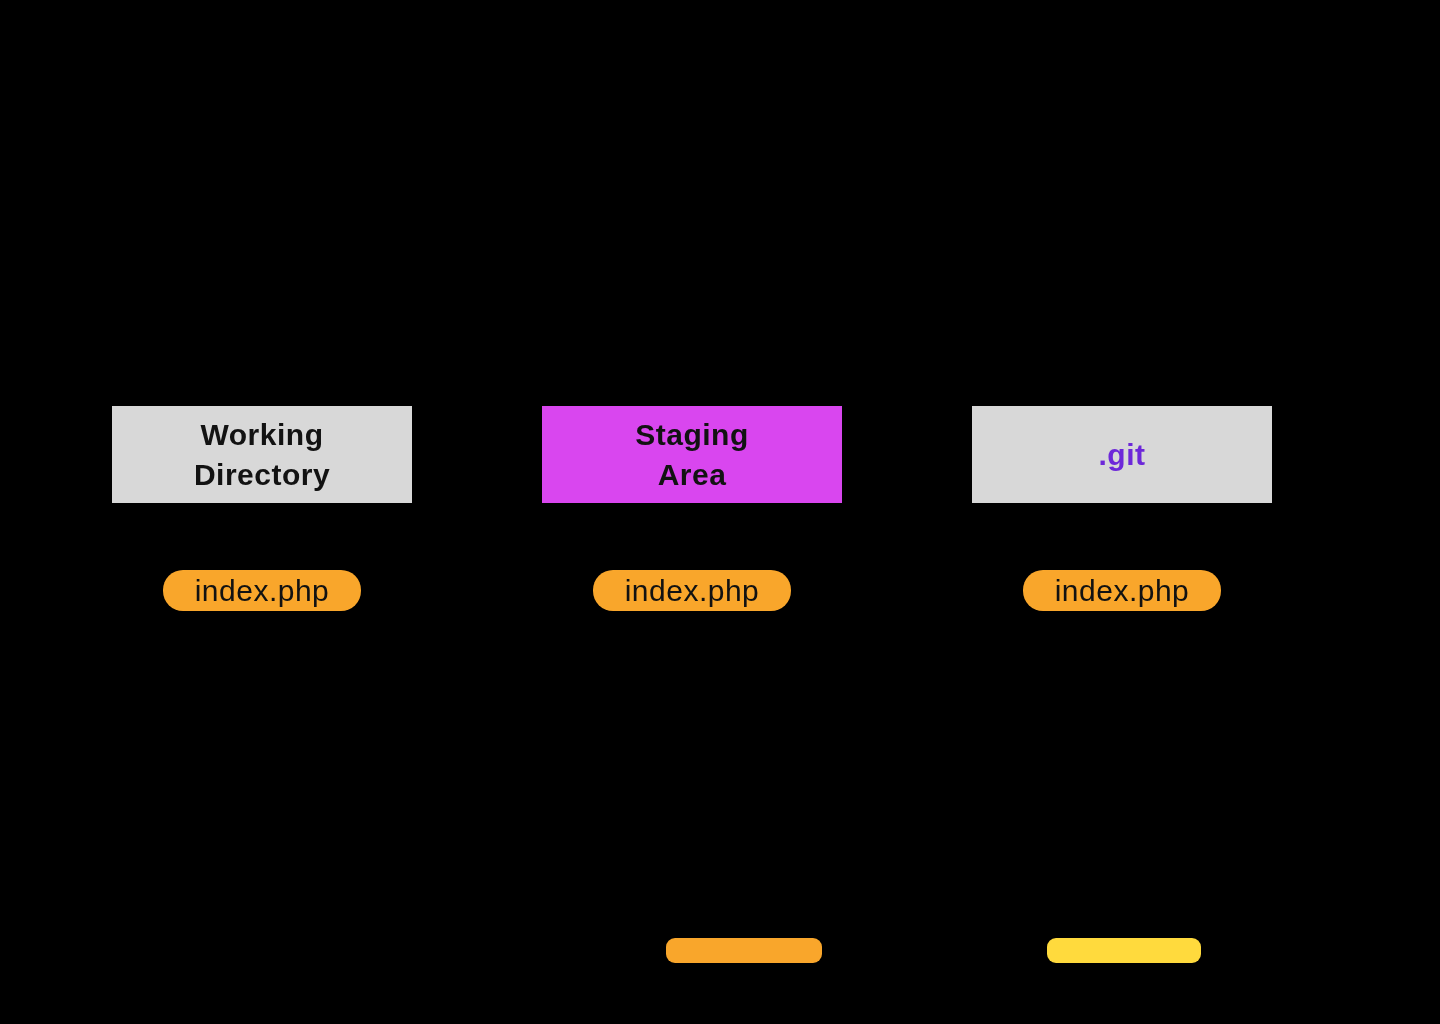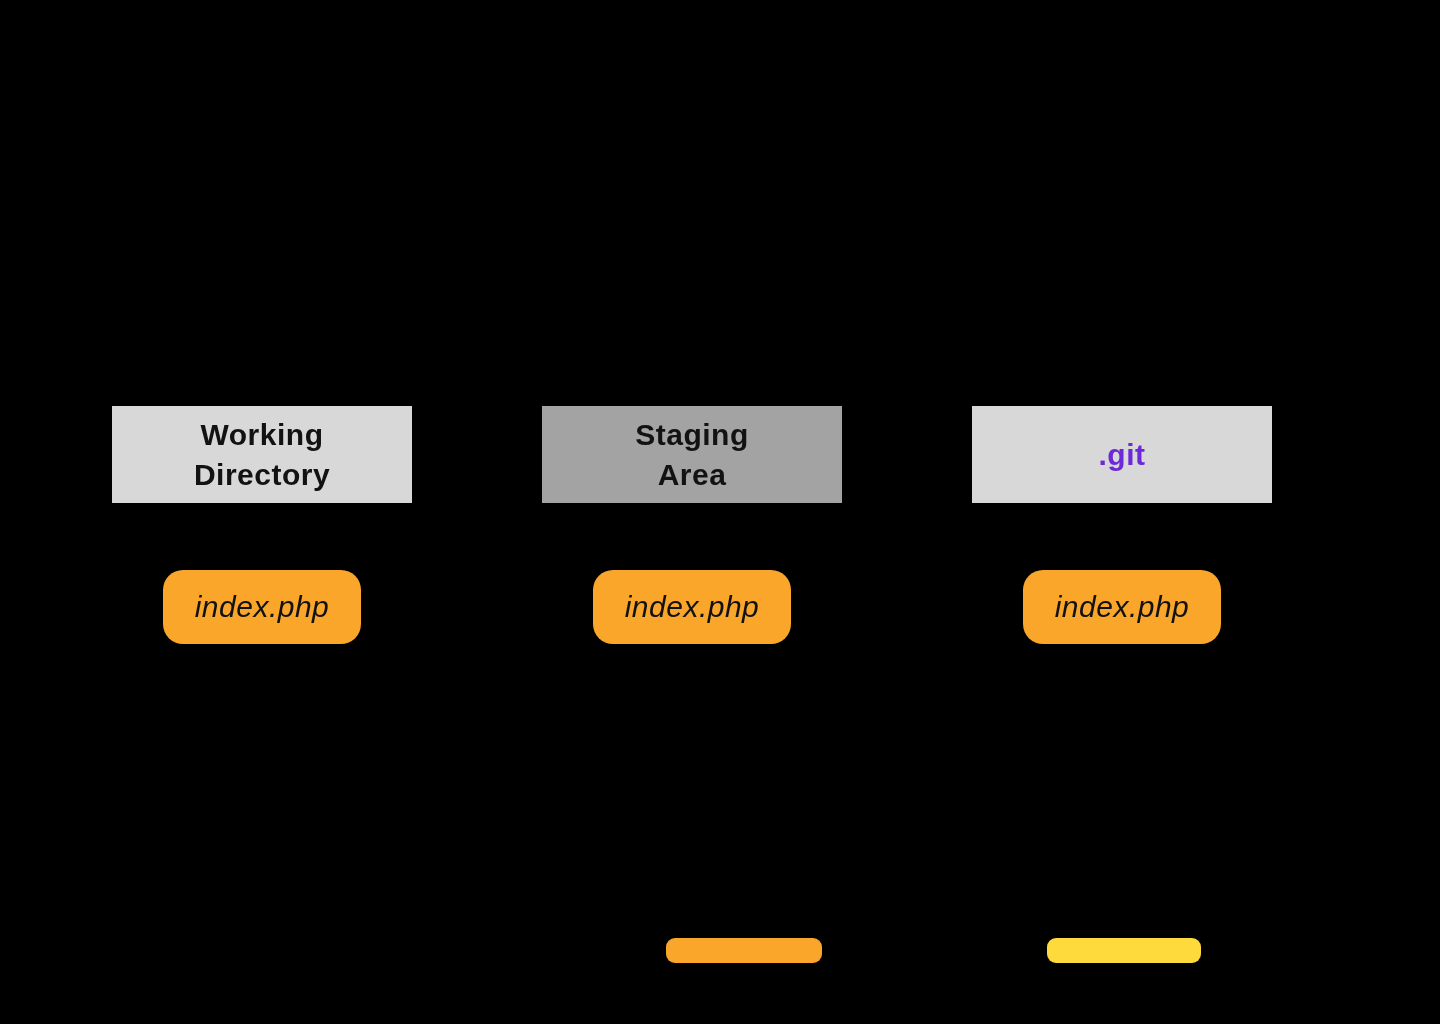--- a/index.html
+++ b/index.html
@@ -32,29 +32,28 @@
     letter-spacing: 0.5px;
     color: #121212;
   }
   .col-1 { left: 112px; }
   .col-2 { left: 542px; }
   .col-3 { left: 972px; }
   .file-pill {
     position: absolute;
     top: 570px;
     width: 198px;
-    height: 74px;
+    height: 41px;
     border-radius: 20px;
     display: flex;
     justify-content: center;
     align-items: center;
     font-size: 30px;
     letter-spacing: 0.5px;
     color: #121212;
-    font-style: italic;
   }
   .pill-1 { left: 163px; }
   .pill-2 { left: 593px; }
   .pill-3 { left: 1023px; }
   .bar {
     position: absolute;
     top: 938px;
     height: 25px;
     border-radius: 9px;
   }
@@ -67,21 +66,21 @@
 <div class="canvas" style="background-color: rgb(0, 0, 0);">
 
   <div class="header-box col-1" style="background-color: rgb(216, 216, 216); color: rgb(18, 18, 18);">
     <span>Working</span>
     <span>Directory</span>
   </div>
   <div class="file-pill pill-1" style="background-color: rgb(249, 166, 43); color: rgb(18, 18, 18);">
     <span>index.php</span>
   </div>
 
-  <div class="header-box col-2" style="background-color: #a3a3a3; color: rgb(18, 18, 18); text-align: center;">
+  <div class="header-box col-2" style="background-color: #d946ef; color: rgb(18, 18, 18); text-align: center;">
     <span>Staging</span>
     <span>Area</span>
   </div>
   <div class="file-pill pill-2" style="background-color: rgb(249, 166, 43); color: rgb(18, 18, 18);">
     <span>index.php</span>
   </div>
 
   <div class="header-box col-3" style="background-color: rgb(216, 216, 216); color: #6d28d9;">
     <span>.git</span>
   </div>

